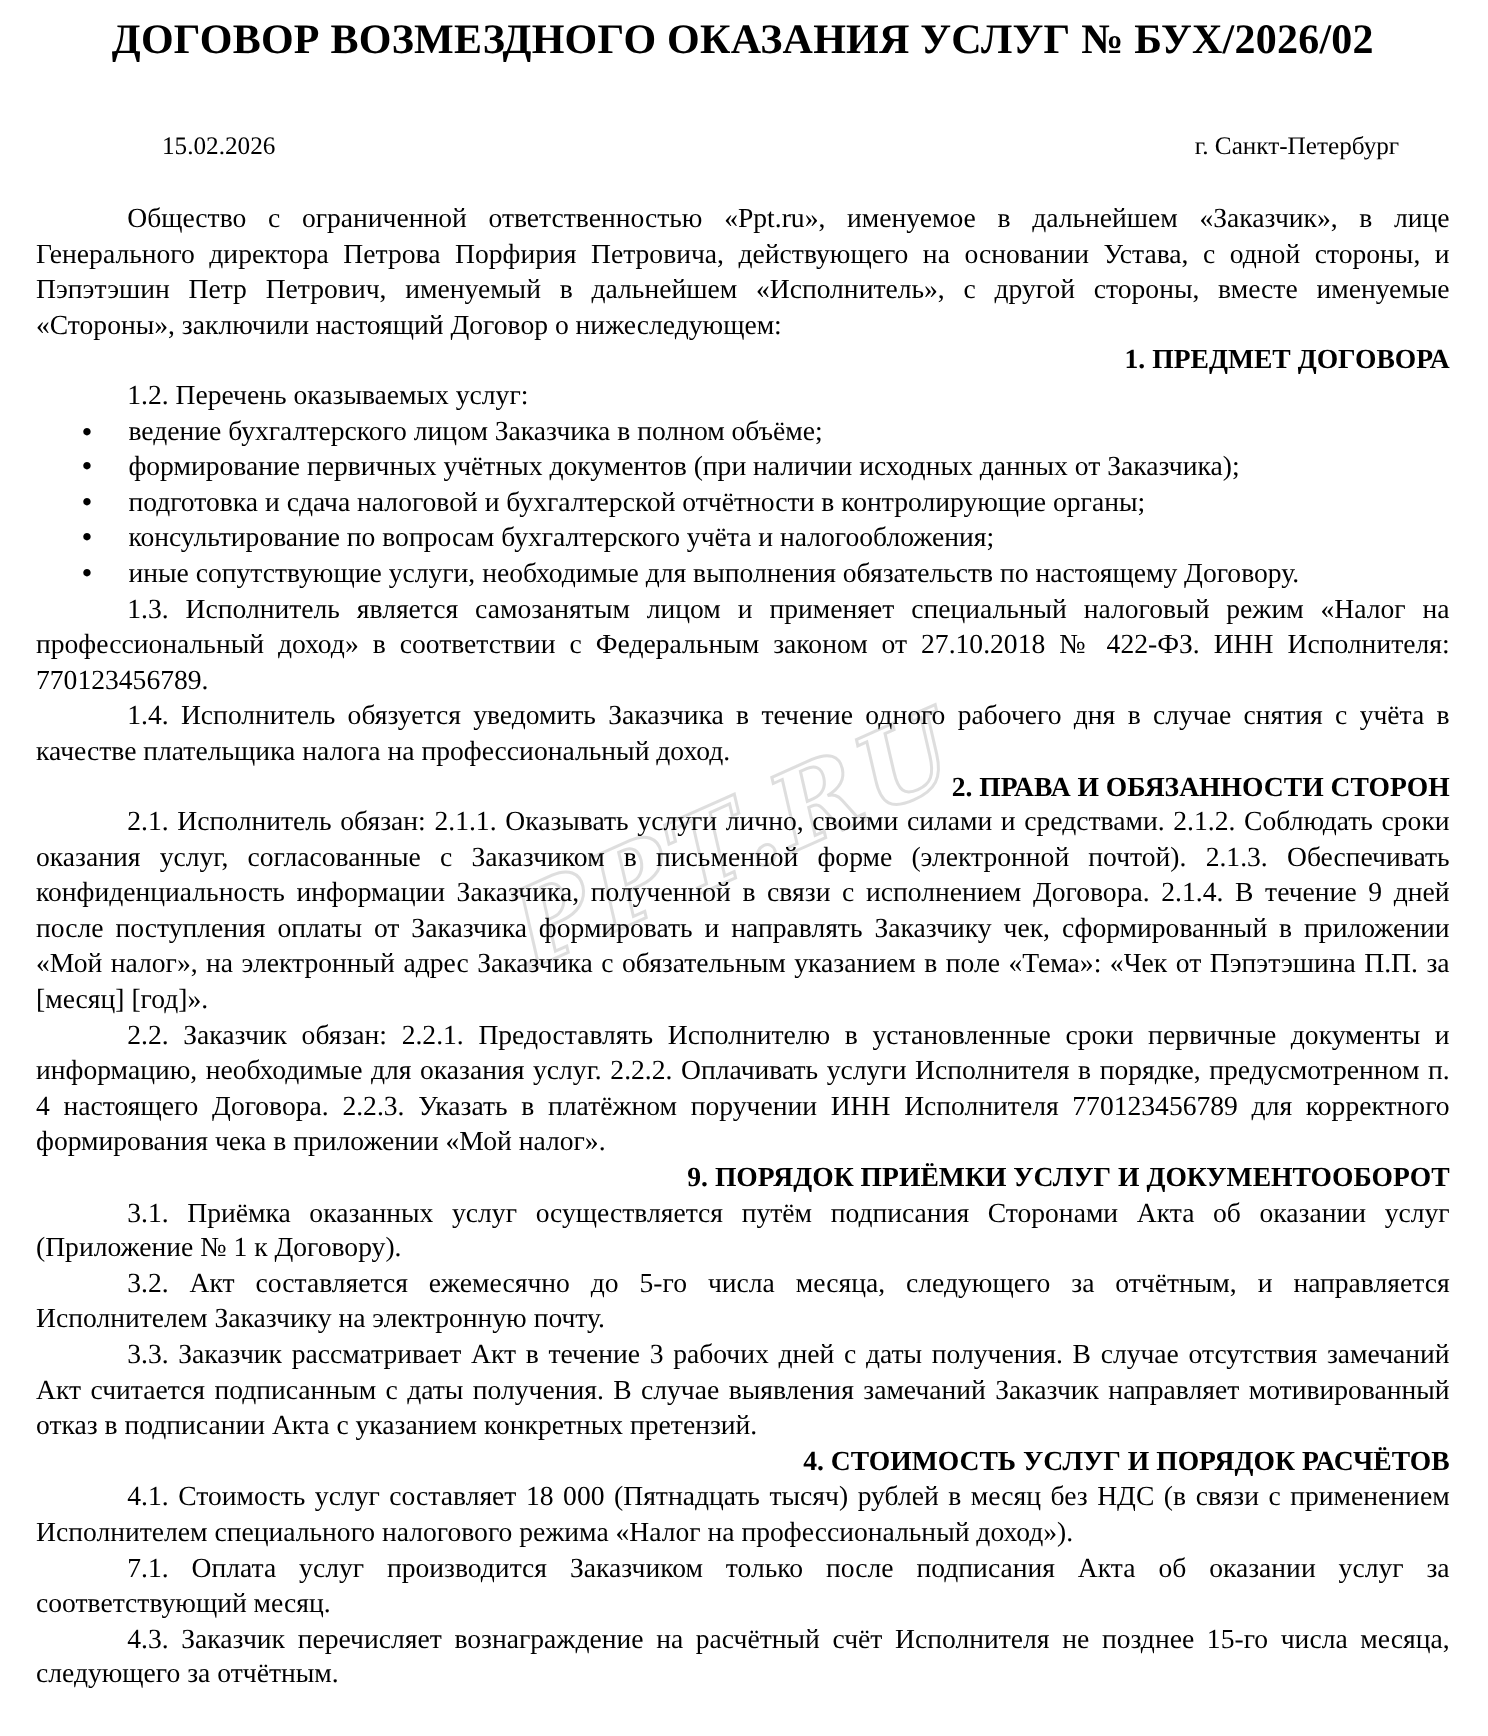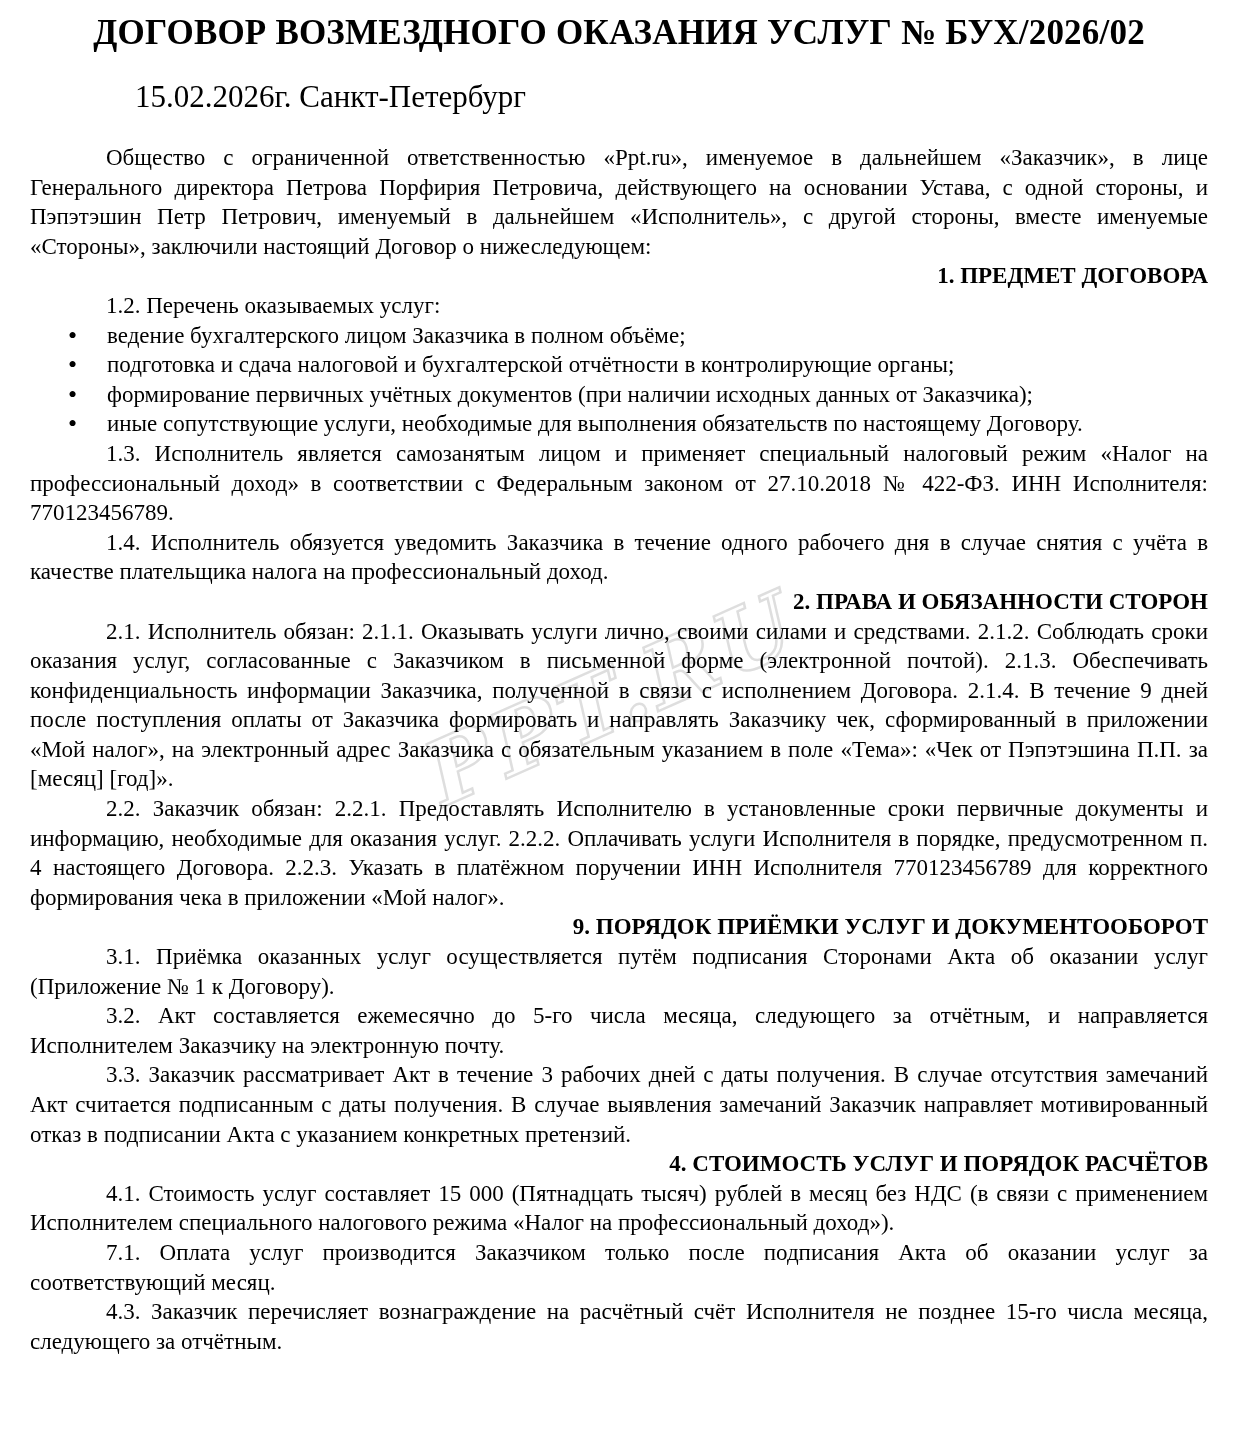--- a/index.html
+++ b/index.html
@@ -25,24 +25,24 @@
   .doc-title {
     margin: 0;
     font-size: 35px;
     line-height: 33px;
     font-weight: bold;
     text-align: center;
     letter-spacing: 0.2px;
   }
   .date-city-row {
     display: flex;
-    justify-content: flex-start;
-    margin-top: 33px;
+    justify-content: space-between;
+    margin-top: 57px;
     padding: 0 42px 0 105px;
-    font-size: 31px;
+    font-size: 21px;
     line-height: 30px;
   }
   .doc-body {
     margin-top: 31px;
     font-size: 23px;
     line-height: 29.6px;
     text-align: justify;
   }
   .doc-body p,
   .doc-body h2,
@@ -117,22 +117,23 @@
 
     <div class="doc-body">
 
       <p>Общество с ограниченной ответственностью «Ppt.ru», именуемое в дальнейшем «Заказчик», в лице Генерального директора Петрова Порфирия Петровича, действующего на основании Устава, с одной стороны, и Пэпэтэшин Петр Петрович, именуемый в дальнейшем «Исполнитель», с другой стороны, вместе именуемые «Стороны», заключили настоящий Договор о нижеследующем:</p>
 
       <section>
         <h2>1. ПРЕДМЕТ ДОГОВОРА</h2>
         <p>1.2. Перечень оказываемых услуг:</p>
         <ul>
           <li>ведение бухгалтерского лицом Заказчика в полном объёме;</li>
+          <li>формирование первичных учётных документов (при наличии исходных данных от Заказчика);</li>
           <li>подготовка и сдача налоговой и бухгалтерской отчётности в контролирующие органы;</li>
-          <li>формирование первичных учётных документов (при наличии исходных данных от Заказчика);</li>
+          <li>консультирование по вопросам бухгалтерского учёта и налогообложения;</li>
           <li>иные сопутствующие услуги, необходимые для выполнения обязательств по настоящему Договору.</li>
         </ul>
         <p>1.3. Исполнитель является самозанятым лицом и применяет специальный налоговый режим «Налог на профессиональный доход» в соответствии с Федеральным законом от 27.10.2018 № 422-ФЗ. ИНН Исполнителя: 770123456789.</p>
         <p>1.4. Исполнитель обязуется уведомить Заказчика в течение одного рабочего дня в случае снятия с учёта в качестве плательщика налога на профессиональный доход.</p>
       </section>
 
       <section>
         <h2>2. ПРАВА И ОБЯЗАННОСТИ СТОРОН</h2>
         <p>2.1. Исполнитель обязан: 2.1.1. Оказывать услуги лично, своими силами и средствами. 2.1.2. Соблюдать сроки оказания услуг, согласованные с Заказчиком в письменной форме (электронной почтой). 2.1.3. Обеспечивать конфиденциальность информации Заказчика, полученной в связи с исполнением Договора. 2.1.4. В течение 9 дней после поступления оплаты от Заказчика формировать и направлять Заказчику чек, сформированный в приложении «Мой налог», на электронный адрес Заказчика с обязательным указанием в поле «Тема»: «Чек от Пэпэтэшина П.П. за [месяц] [год]».</p>
         <p>2.2. Заказчик обязан: 2.2.1. Предоставлять Исполнителю в установленные сроки первичные документы и информацию, необходимые для оказания услуг. 2.2.2. Оплачивать услуги Исполнителя в порядке, предусмотренном п. 4 настоящего Договора. 2.2.3. Указать в платёжном поручении ИНН Исполнителя 770123456789 для корректного формирования чека в приложении «Мой налог».</p>
@@ -140,20 +141,20 @@
 
       <section>
         <h2>9. ПОРЯДОК ПРИЁМКИ УСЛУГ И ДОКУМЕНТООБОРОТ</h2>
         <p>3.1. Приёмка оказанных услуг осуществляется путём подписания Сторонами Акта об оказании услуг (Приложение № 1 к Договору).</p>
         <p>3.2. Акт составляется ежемесячно до 5-го числа месяца, следующего за отчётным, и направляется Исполнителем Заказчику на электронную почту.</p>
         <p>3.3. Заказчик рассматривает Акт в течение 3 рабочих дней с даты получения. В случае отсутствия замечаний Акт считается подписанным с даты получения. В случае выявления замечаний Заказчик направляет мотивированный отказ в подписании Акта с указанием конкретных претензий.</p>
       </section>
 
       <section>
         <h2>4. СТОИМОСТЬ УСЛУГ И ПОРЯДОК РАСЧЁТОВ</h2>
-        <p>4.1. Стоимость услуг составляет 15 000 (Пятнадцать тысяч) рублей в месяц без НДС (в связи с применением Исполнителем специального налогового режима «Налог на профессиональный доход»).</p>
+        <p>4.1. Стоимость услуг составляет 18 000 (Пятнадцать тысяч) рублей в месяц без НДС (в связи с применением Исполнителем специального налогового режима «Налог на профессиональный доход»).</p>
         <p>7.1. Оплата услуг производится Заказчиком только после подписания Акта об оказании услуг за соответствующий месяц.</p>
         <p>4.3. Заказчик перечисляет вознаграждение на расчётный счёт Исполнителя не позднее 15-го числа месяца, следующего за отчётным.</p>
       </section>
 
     </div>
   </div>
 </div>
 
 </body></html>

